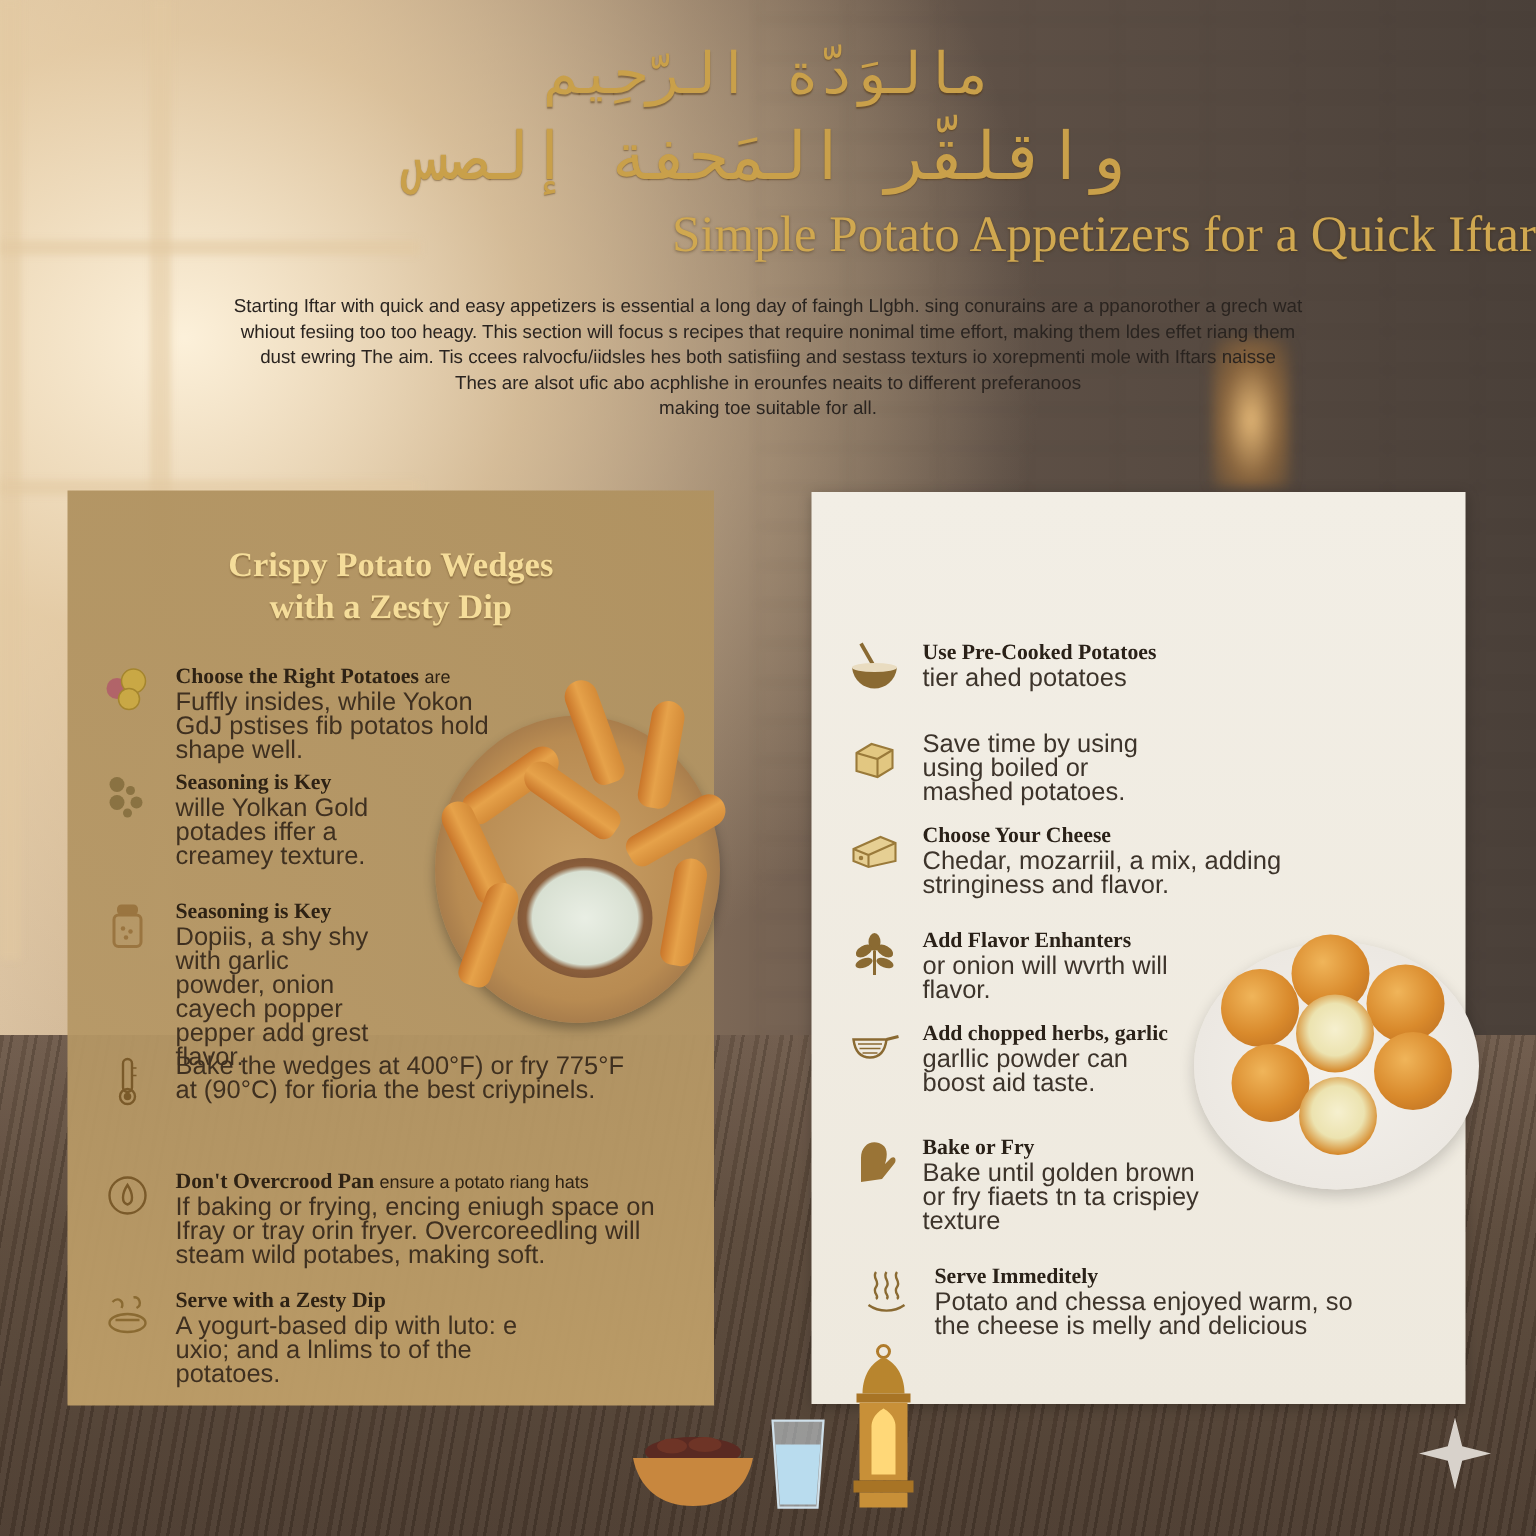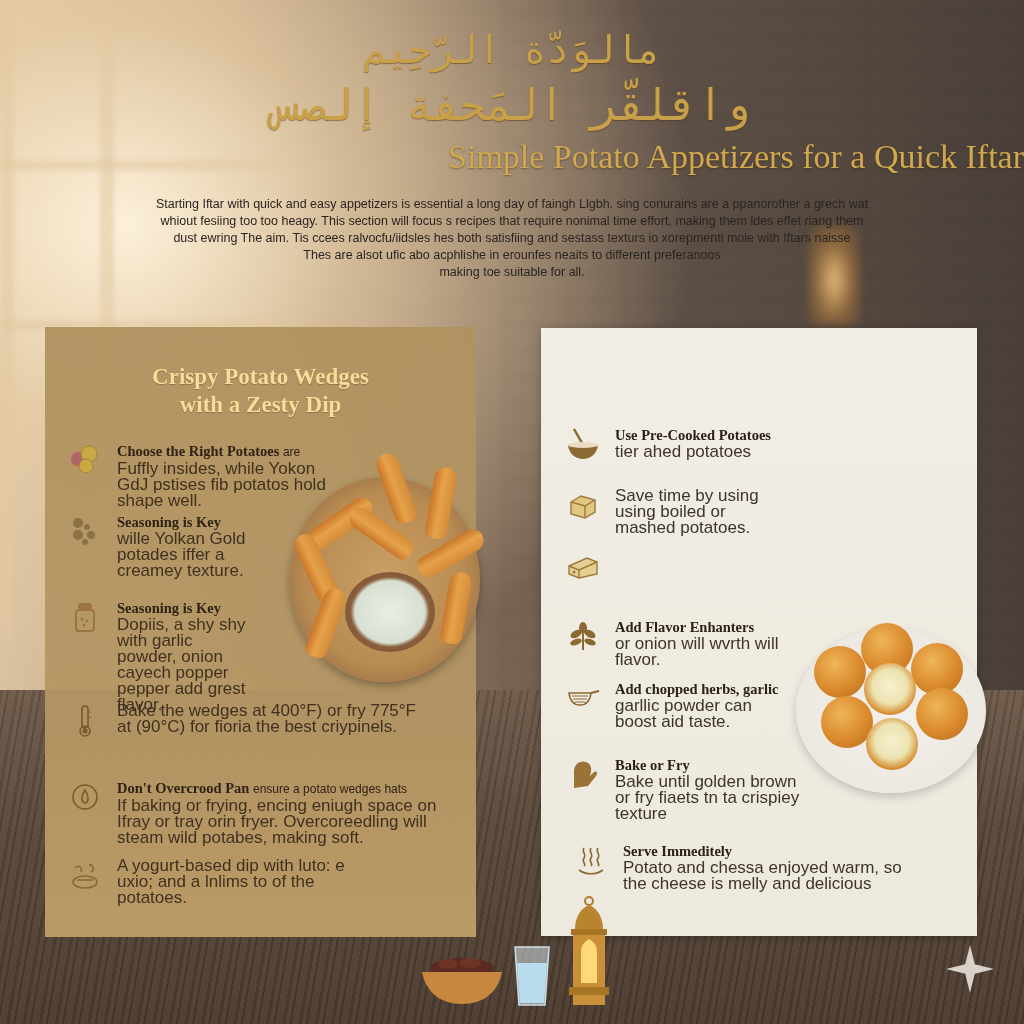--- a/index.html
+++ b/index.html
@@ -215,35 +215,36 @@
   </div>
 
   <div class="item" style="left:22px;top:452px;width:400px">
     <div class="icon">
       <svg width="28" height="28" viewBox="0 0 28 28">
           <circle cx="14" cy="14" r="12" fill="none" stroke="#7a5a2a" stroke-width="1.6"></circle>
           <path d="M14 7 C10 13 10 19 14 20 C18 19 18 13 14 7Z" fill="none" stroke="#7a5a2a" stroke-width="1.6"></path>
         </svg>
     </div>
     <div>
-      <div class="item-title"><span>Don't Overcrood Pan</span> <span class="inline-suffix">ensure a potato wedges hats</span></div>
+      <div class="item-title"><span>Don't Overcrood Pan</span> <span class="inline-suffix">ensure a potato riang hats</span></div>
       <div class="item-desc" style="width:330px">If baking or frying, encing eniugh space on Ifray or tray orin fryer. Overcoreedling will steam wild potabes, making soft.</div>
     </div>
   </div>
 
   <div class="item" style="left:22px;top:531px;width:400px">
     <div class="icon">
       <svg width="32" height="28" viewBox="0 0 32 28" fill="none" stroke="#8a6a32" stroke-width="1.6">
           <path d="M6 6 C10 2 14 6 12 10"></path>
           <path d="M20 3 C24 2 26 8 22 10"></path>
           <ellipse cx="16" cy="20" rx="12" ry="6"></ellipse>
           <path d="M8 18 h16"></path>
         </svg>
     </div>
     <div>
+      <div class="item-title">Serve with a Zesty Dip</div>
       <div class="item-desc" style="width:250px">A yogurt-based dip with luto: e uxio; and a lnlims to of the potatoes.</div>
     </div>
   </div>
 </div>
 
 <div class="card card-right">
 
   <div class="bites-plate">
     <div class="ball" style="left:65px;top:-5px"></div>
     <div class="ball" style="left:115px;top:15px"></div>
@@ -280,20 +281,24 @@
     </div>
   </div>
 
   <div class="item" style="left:24px;top:220px;width:340px">
     <div class="icon">
       <svg width="32" height="28" viewBox="0 0 32 28">
           <path d="M2 14 L20 6 L30 10 L30 22 L12 26 L2 22Z" fill="#e6cf93" stroke="#9a7a3a" stroke-width="1.4"></path>
           <path d="M2 14 L12 18 L30 10 M12 18 L12 26" fill="none" stroke="#9a7a3a" stroke-width="1.4"></path>
           <circle cx="7" cy="20" r="1.5" fill="#9a7a3a"></circle>
         </svg>
+    </div>
+    <div>
+      <div class="item-title">Choose Your Cheese</div>
+      <div class="item-desc" style="width:260px">Chedar, mozarriil, a mix, adding stringiness and flavor.</div>
     </div>
   </div>
 
   <div class="item" style="left:24px;top:290px;width:260px">
     <div class="icon">
       <svg width="32" height="32" viewBox="0 0 32 32" fill="#8a6a32">
           <path d="M16 30 L16 14" stroke="#8a6a32" stroke-width="2"></path>
           <ellipse cx="16" cy="8" rx="4" ry="6"></ellipse>
           <ellipse cx="9" cy="14" rx="6" ry="3.5" transform="rotate(-30 9 14)"></ellipse>
           <ellipse cx="23" cy="14" rx="6" ry="3.5" transform="rotate(30 23 14)"></ellipse>

